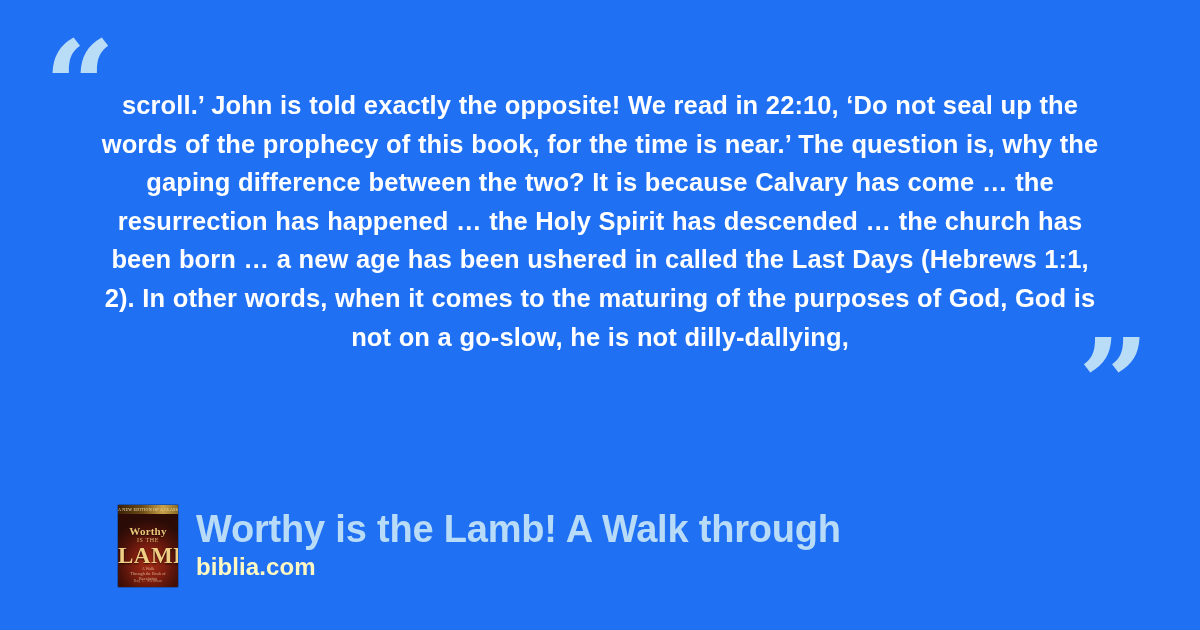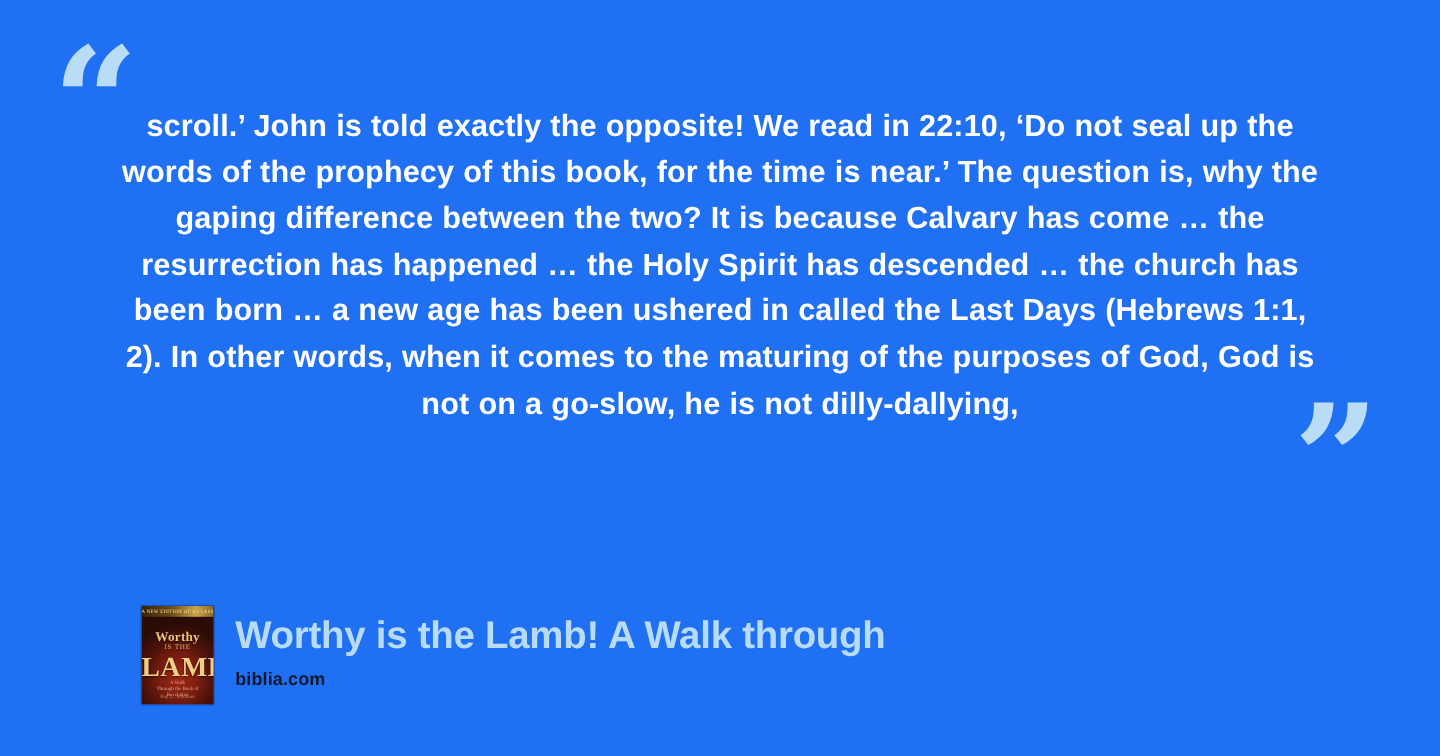--- a/index.html
+++ b/index.html
@@ -161,29 +161,29 @@
     opacity: 0.8;
     white-space: nowrap;
   }
 
   .footer-text {
     margin-left: 18px;
     padding-top: 2px;
   }
   .footer-title {
     color: #b8dcf7;
-    font-size: 32px;
+    font-size: 38px;
     font-weight: 700;
     line-height: 44px;
     letter-spacing: -0.2px;
     white-space: nowrap;
   }
   .footer-sub {
-    color: #0f172a;
-    font-size: 15px;
+    color: #fef9c3;
+    font-size: 24px;
     font-weight: 700;
     line-height: 28px;
     letter-spacing: 0.1px;
     margin-top: 2px;
     white-space: nowrap;
   }
 </style>
 </head>
 <body>
 

